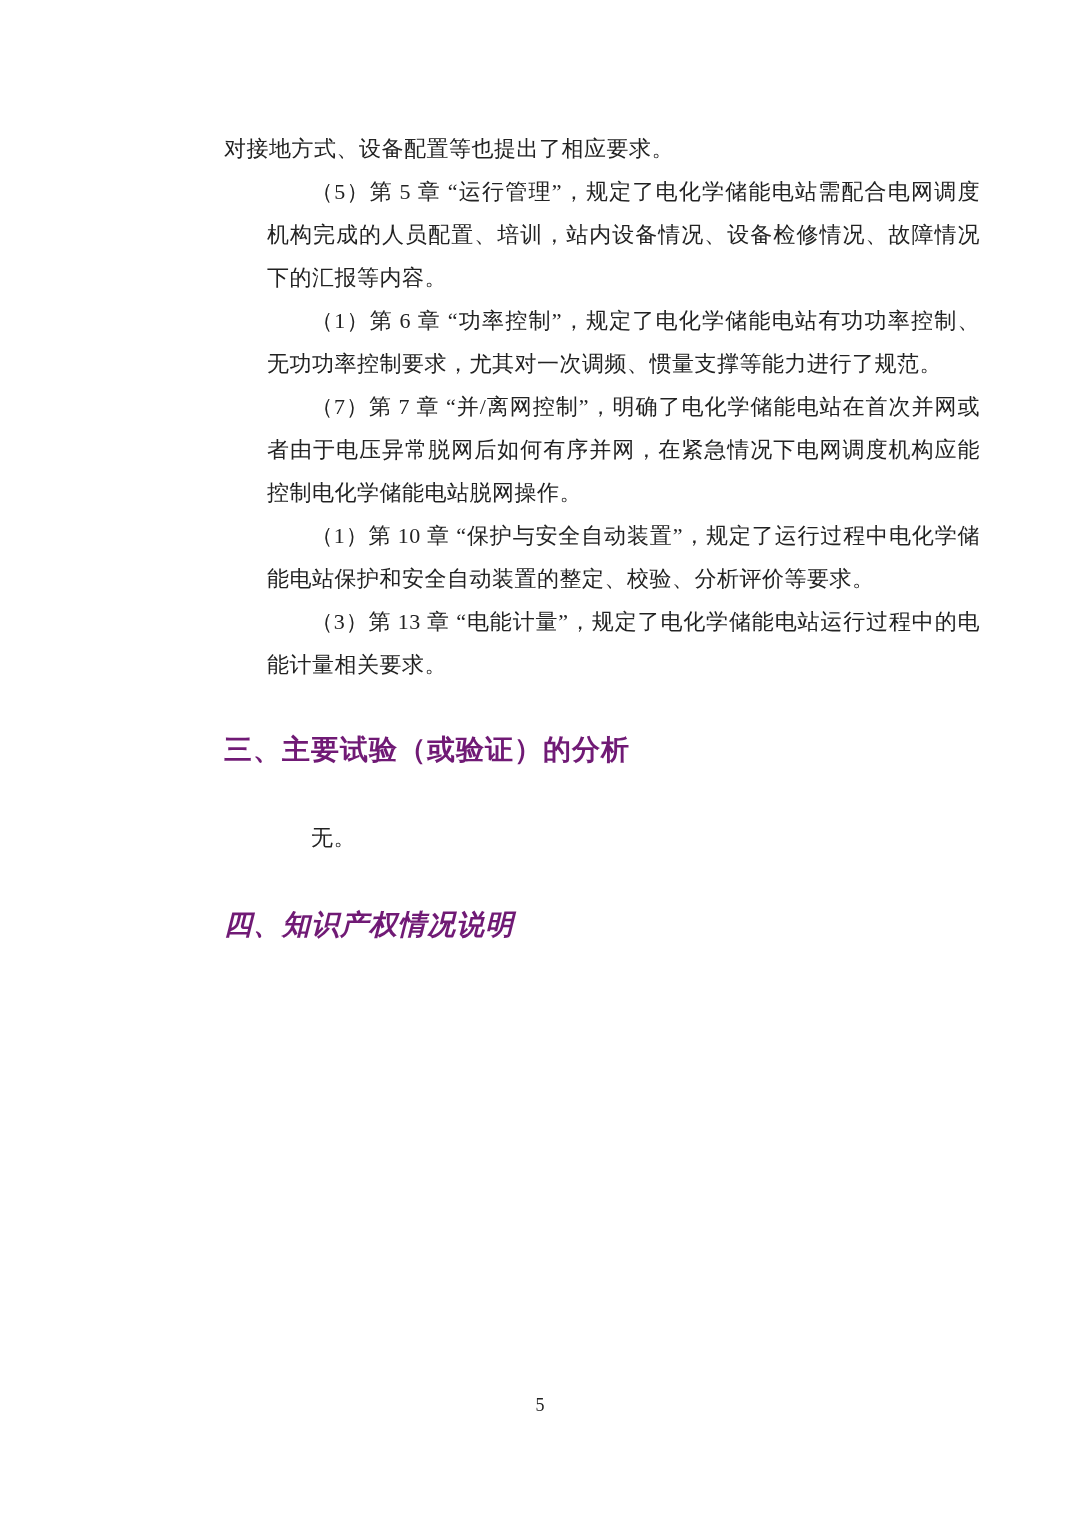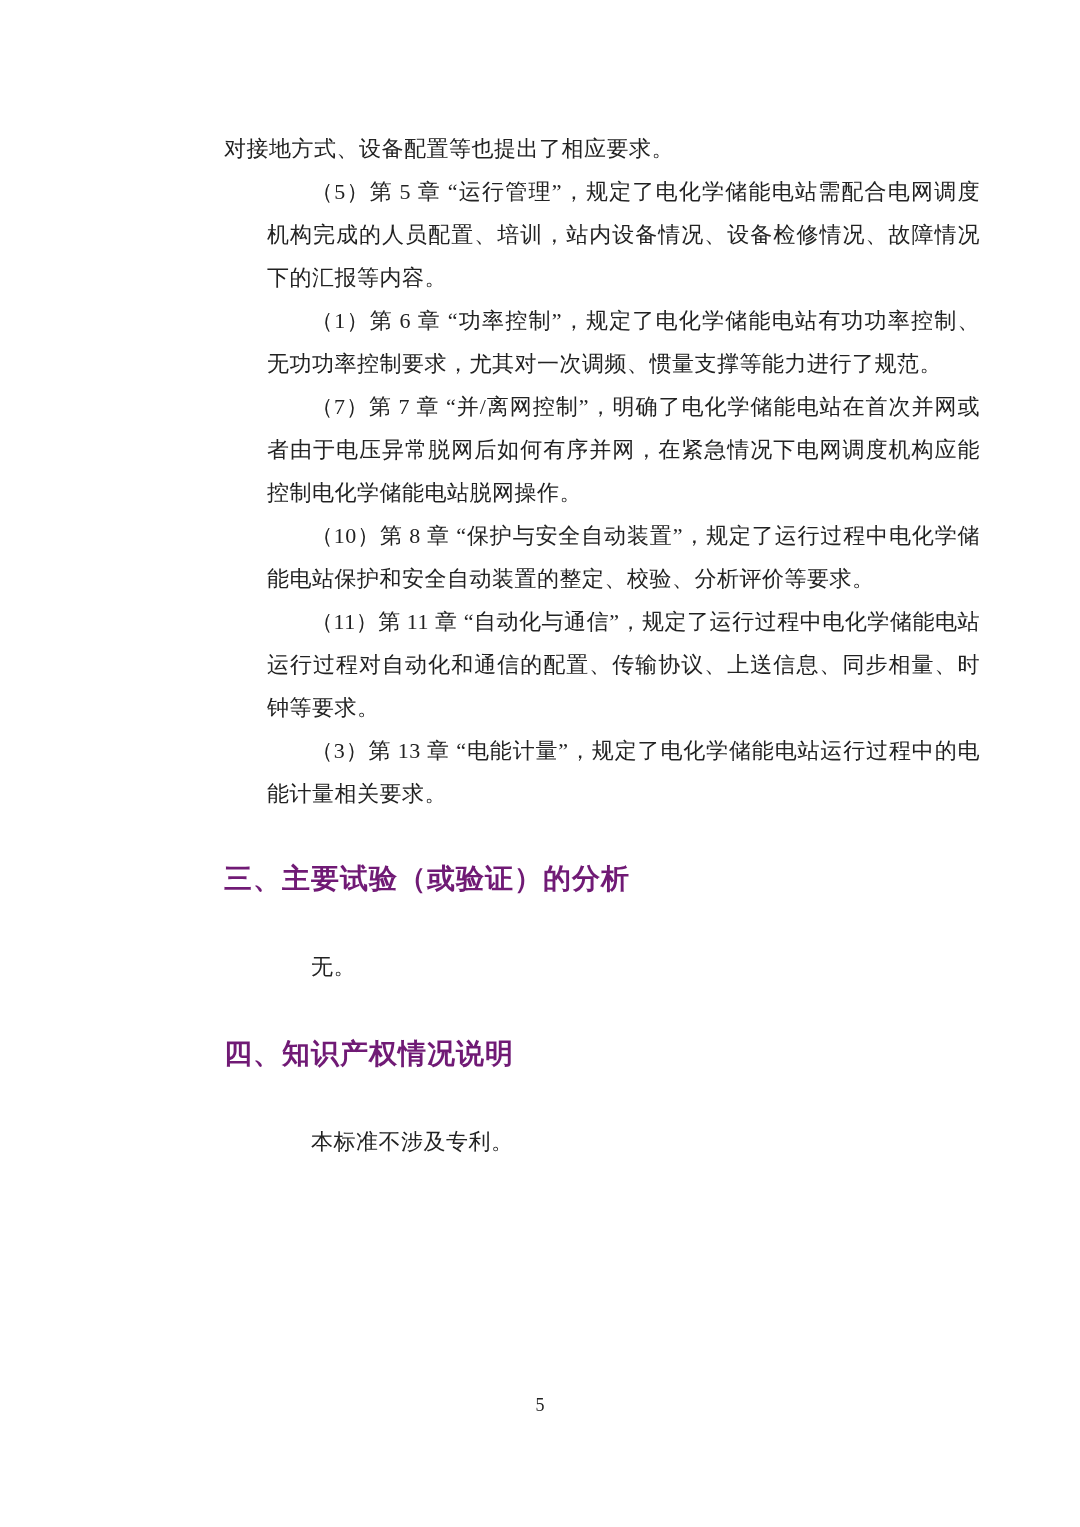--- a/index.html
+++ b/index.html
@@ -44,20 +44,21 @@
     letter-spacing: 1px;
   }
   h2.sec-heading.first {
     margin-top: 44px;
   }
   p.para.spaced {
     margin-top: 46px;
   }
   h2.sec-heading.spaced {
     margin-top: 46px;
+    font-style: italic;
   }
   .pagenum {
     position: absolute;
     left: 0;
     right: 0;
     bottom: 110px;
     text-align: center;
     font-size: 18px;
     line-height: 24px;
     color: #222222;
@@ -68,26 +69,24 @@
 <body>
 
 <div class="page">
   <div class="textblock">
 
     <p class="para">对接地方式、设备配置等也提出了相应要求。</p>
 
     <p class="para indent">（5）第 5 章 “运行管理”，规定了电化学储能电站需配合电网调度机构完成的人员配置、培训，站内设备情况、设备检修情况、故障情况下的汇报等内容。</p>
     <p class="para indent">（1）第 6 章 “功率控制”，规定了电化学储能电站有功功率控制、无功功率控制要求，尤其对一次调频、惯量支撑等能力进行了规范。</p>
     <p class="para indent">（7）第 7 章 “并/离网控制”，明确了电化学储能电站在首次并网或者由于电压异常脱网后如何有序并网，在紧急情况下电网调度机构应能控制电化学储能电站脱网操作。</p>
-    <p class="para indent">（10）第 8 章 “保护与安全自动装置”，规定了运行过程中电化学储能电站保护和安全自动装置的整定、校验、分析评价等要求。</p>
-    <p class="para indent">（11）第 11 章 “自动化与通信”，规定了运行过程中电化学储能电站运行过程对自动化和通信的配置、传输协议、上送信息、同步相量、时钟等要求。</p>
+    <p class="para indent">（1）第 10 章 “保护与安全自动装置”，规定了运行过程中电化学储能电站保护和安全自动装置的整定、校验、分析评价等要求。</p>
     <p class="para indent">（3）第 13 章 “电能计量”，规定了电化学储能电站运行过程中的电能计量相关要求。</p>
 
     <h2 class="sec-heading first">三、主要试验（或验证）的分析</h2>
     <p class="para indent spaced">无。</p>
 
     <h2 class="sec-heading spaced">四、知识产权情况说明</h2>
-    <p class="para indent spaced">本标准不涉及专利。</p>
 
   </div>
 
   <div class="pagenum">5</div>
 </div>
 
 </body></html>

